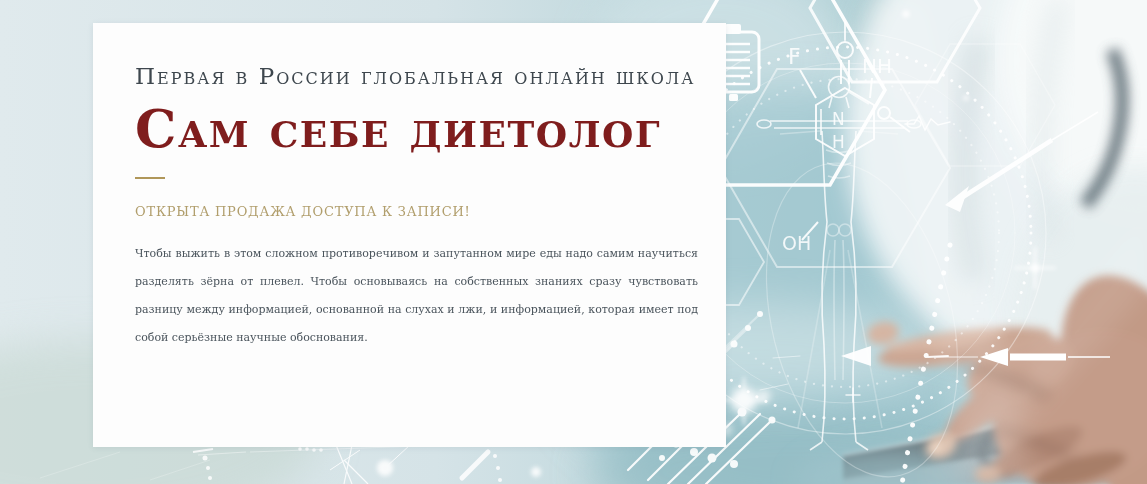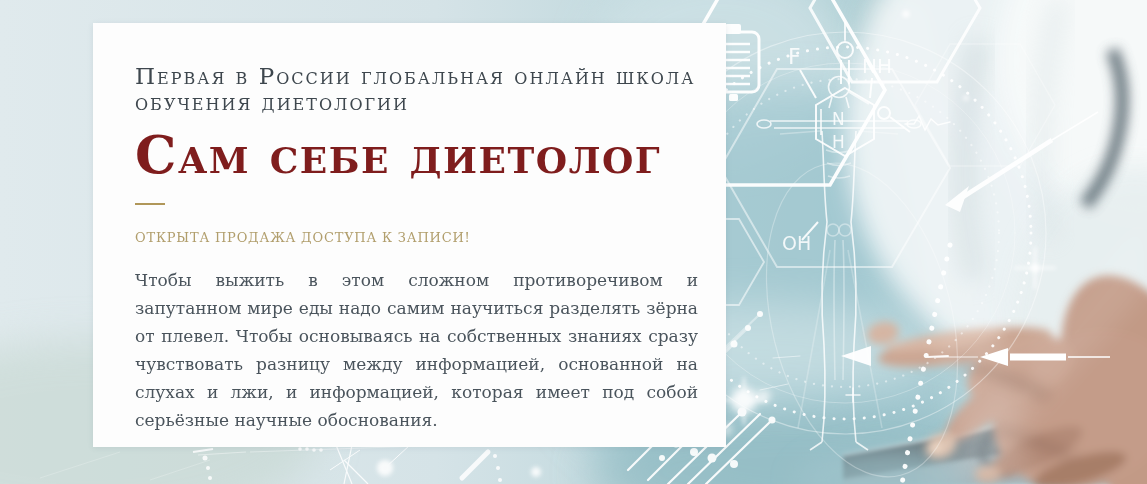--- a/index.html
+++ b/index.html
@@ -22,21 +22,21 @@
   .main-title{
     margin:13px 0 0 0;font-size:52px;line-height:1.04;letter-spacing:1.5px;
     font-weight:bold;color:#7f1d1d;font-variant:small-caps;white-space:nowrap;
   }
   .gold-divider{width:30px;height:2px;background:#b09759;margin-top:21px;}
   .offer{
     margin:25px 0 0 0;font-size:13px;letter-spacing:0.8px;
     font-weight:normal;color:#b19e6c;
   }
   .desc{
-    margin:21px 0 0 0;font-size:17px;line-height:28px;color:#4a545c;
+    margin:21px 0 0 0;font-size:11px;line-height:28px;color:#4a545c;
     text-align:justify;
   }
   .art-label{font-family:"DejaVu Sans","Liberation Sans",sans-serif;fill:#ffffff;}
 </style>
 </head>
 <body>
 
 <div class="stage">
 
   <svg class="bg-svg" width="1147" height="484" viewBox="0 0 1147 484" preserveAspectRatio="none">
@@ -309,21 +309,20 @@
       <line x1="462" y1="478" x2="488" y2="452" stroke-width="5" stroke-linecap="round"></line>
       <circle cx="536" cy="472" r="5" fill="#ffffff" stroke="none" filter="url(#b2)"></circle>
       <line x1="40" y1="478" x2="120" y2="452" stroke-width="1" opacity="0.25"></line>
       <line x1="150" y1="480" x2="210" y2="460" stroke-width="1" opacity="0.25"></line>
     </g>
   </svg>
 
   <main class="hero-card">
     <h2 class="eyebrow">
       <span>Первая в России глобальная онлайн школа</span>
-      <span>обучения диетологии</span>
     </h2>
     <h1 class="main-title">Сам себе диетолог</h1>
     <div class="gold-divider"></div>
     <h3 class="offer">ОТКРЫТА ПРОДАЖА ДОСТУПА К ЗАПИСИ!</h3>
     <p class="desc">Чтобы выжить в этом сложном противоречивом и запутанном мире еды надо самим научиться разделять зёрна от плевел. Чтобы основываясь на собственных знаниях сразу чувствовать разницу между информацией, основанной на слухах и лжи, и информацией, которая имеет под собой серьёзные научные обоснования.</p>
   </main>
 
 </div>
 
 </body></html>

